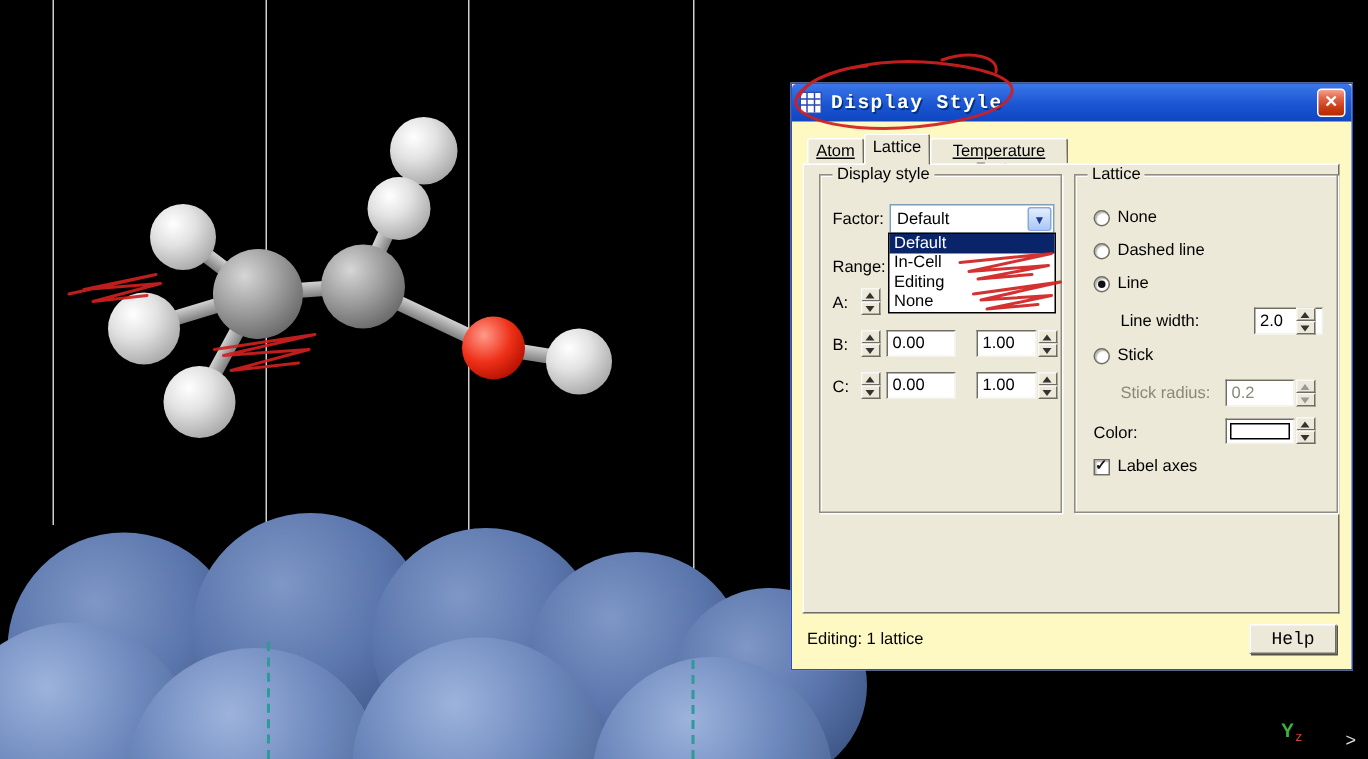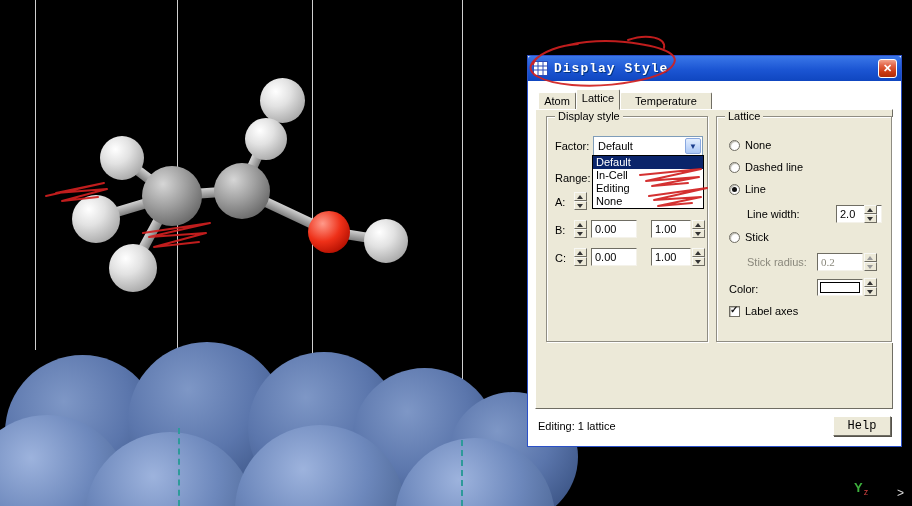--- a/index.html
+++ b/index.html
@@ -18,44 +18,44 @@
   .atom.c{background:radial-gradient(circle at 35% 30%,#d6d6d6 0%,#a0a0a0 40%,#6e6e6e 75%,#4f4f4f 100%);}
   .atom.o{background:radial-gradient(circle at 35% 30%,#ff9a8a 0%,#ee3018 45%,#b30f00 80%,#7e0a00 100%);}
   #axis{position:absolute;left:854px;top:478px;z-index:5;}
   #axis .y{color:#3db03d;font-weight:bold;font-size:13px;}
   #axis .z{color:#d04040;font-size:9px;position:relative;top:3px;left:1px;}
   #corner-glyph{position:absolute;left:897px;top:486px;color:#ddd;font-size:12px;z-index:5;}
   
   #ann{position:absolute;left:0;top:0;z-index:20;pointer-events:none;}
   #ann path{fill:none;stroke:#d02020;stroke-width:2;stroke-linecap:round;stroke-linejoin:round;opacity:.92;}
   
-  #dialog{position:absolute;left:527px;top:55px;width:373px;height:390px;background:#ffffff;
+  #dialog{position:absolute;left:527px;top:55px;width:373px;height:390px;background:#fef9c3;
           border:1px solid #2a50c8;box-sizing:content-box;z-index:10;font-size:11px;color:#000;}
   #titlebar{position:absolute;left:0;top:0;right:0;height:25px;
             background:linear-gradient(180deg,#3a77e8 0%,#1b55d3 55%,#0f46c0 100%);
             border-radius:3px 3px 0 0;}
   #dlg-icon{position:absolute;left:5px;top:5px;width:15px;height:15px;}
   #dlg-title{position:absolute;left:26px;top:5px;color:#fff;font:bold 13px "Liberation Mono",monospace;
              letter-spacing:1px;text-shadow:1px 1px 0 #00337f;}
   #close-btn{position:absolute;right:4px;top:3px;width:19px;height:19px;border:1px solid #fff;border-radius:3px;
              background:linear-gradient(180deg,#f2a48e 0%,#e4664a 30%,#cc3a12 70%,#b02c08 100%);
              color:#fff;font:bold 11px "Liberation Sans",sans-serif;text-align:center;line-height:17px;box-sizing:border-box;}
   .tab{position:absolute;background:#ece9d8;border:1px solid;border-color:#fff #6f6d63 #ece9d8 #fff;
        border-radius:2px 2px 0 0;text-align:center;padding-top:2px;box-sizing:border-box;}
-  .tab.inactive{top:36px;height:17px;z-index:1;border-bottom:none;}
+  .tab.inactive{top:36px;height:17px;z-index:1;border-bottom:none;text-decoration:underline;}
   .tab.active{top:33px;height:21px;z-index:3;}
   #panel{position:absolute;left:7px;top:53px;width:358px;height:300px;background:#ece9d8;
          border:1px solid;border-color:#fff #6f6d63 #6f6d63 #fff;box-sizing:border-box;z-index:2;}
   .gb{position:absolute;border:1px solid #8f8d83;box-shadow:1px 1px 0 #fff,inset 1px 1px 0 #fff;box-sizing:border-box;z-index:3;}
   .gb-label{position:absolute;top:-7px;left:8px;background:#ece9d8;padding:0 3px;}
   .lbl{position:absolute;white-space:nowrap;}
   .dim{color:#8a887c;}
   .field{position:absolute;height:18px;background:#fff;border:1px solid;border-color:#6f6d63 #f4f2ea #f4f2ea #6f6d63;
          box-sizing:border-box;padding:2px 3px 0;line-height:13px;}
-  .field.dis{color:#8a887c;font-family:Liberation Serif, serif;}
+  .field.dis{color:#8a887c;}
   .spin{position:absolute;width:13px;height:18px;display:flex;flex-direction:column;}
   .spin span{flex:1;position:relative;background:#ece9d8;border:1px solid;border-color:#f8f8f4 #6f6d63 #6f6d63 #f8f8f4;}
   .spin span::after{content:"";position:absolute;left:2px;border-left:3px solid transparent;border-right:3px solid transparent;}
   .spin .su::after{top:2px;border-bottom:4px solid #333;}
   .spin .sd::after{top:2px;border-top:4px solid #333;}
   .spin.dis .su::after{border-bottom-color:#9a9a9a;}
   .spin.dis .sd::after{border-top-color:#9a9a9a;}
   .combo{position:absolute;background:#fff;border:1px solid #7f9db9;box-sizing:border-box;}
   .combo-text{position:absolute;left:4px;top:3px;}
   .combo-btn{position:absolute;right:1px;top:1px;width:16px;height:16px;border:1px solid #89a8e0;border-radius:2px;

